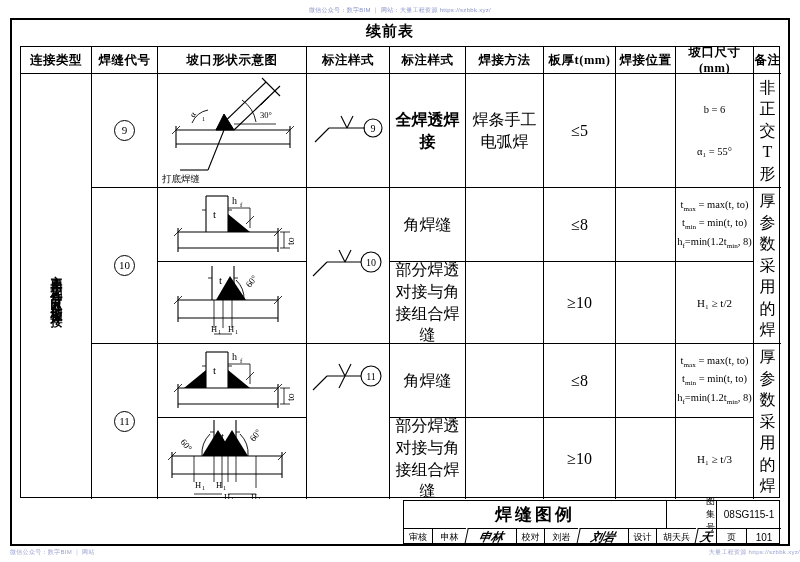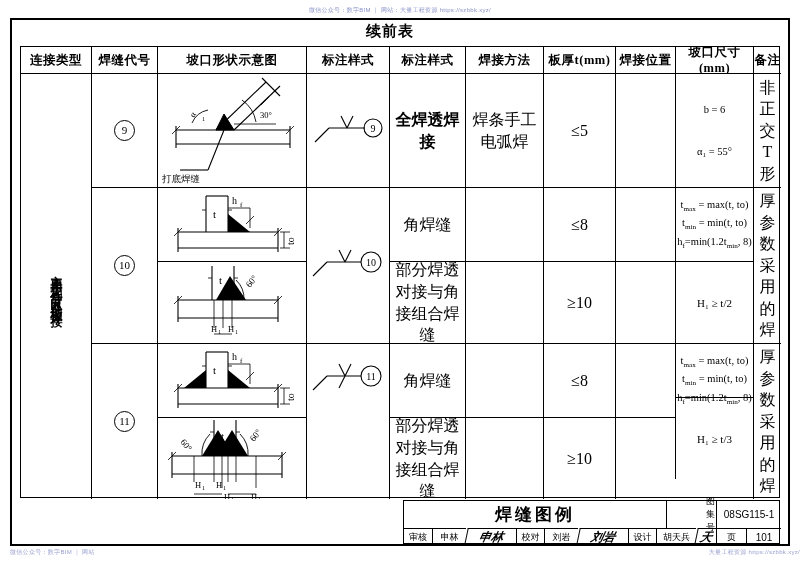--- a/index.html
+++ b/index.html
@@ -342,21 +342,21 @@
         <text x="73" y="84" font-size="6" font-family="Liberation Serif, serif">1</text>
         <text x="93" y="82" font-size="8.5" font-family="Liberation Serif, serif">H</text>
         <text x="100" y="84" font-size="6" font-family="Liberation Serif, serif">1</text>
       </svg>
     </div>
 
     <div class="cell ctr tx bl bt" style="left:368px;top:370px;width:76px;height:82px;padding:2px 4px;">部分焊透对接与角接组合焊缝</div>
     <div class="cell ctr tx bl bt" style="left:444px;top:370px;width:78px;height:82px;"></div>
     <div class="cell ctr tx bl bt" style="left:522px;top:370px;width:72px;height:82px;">≥10</div>
     <div class="cell ctr tx bl bt" style="left:594px;top:370px;width:60px;height:82px;"></div>
-    <div class="cell ctr bl bt" style="left:654px;top:350px;width:78px;height:82px;">
+    <div class="cell ctr bl bt" style="left:654px;top:370px;width:78px;height:82px;">
       <span class="mono" style="font-size:11px;">H₁ ≥ t/3</span>
     </div>
 
     <div class="cell ctr tx bl bt2" style="left:732px;top:296px;width:28px;height:156px;padding:0 3px;">T形不同板厚参数采用的焊接处理方法</div>
   </div>
 
   <div class="tb">
     <div class="tbc tbtitle" style="left:0;top:0;width:262px;height:27px;">焊缝图例</div>
     <div class="tbc tbs" style="left:262px;top:0;width:50px;height:27px;border-left:1px solid #000;padding-left:38px;">图集号</div>
     <div class="tbc tbn" style="left:312px;top:0;width:65px;height:27px;border-left:1px solid #000;">08SG115-1</div>

